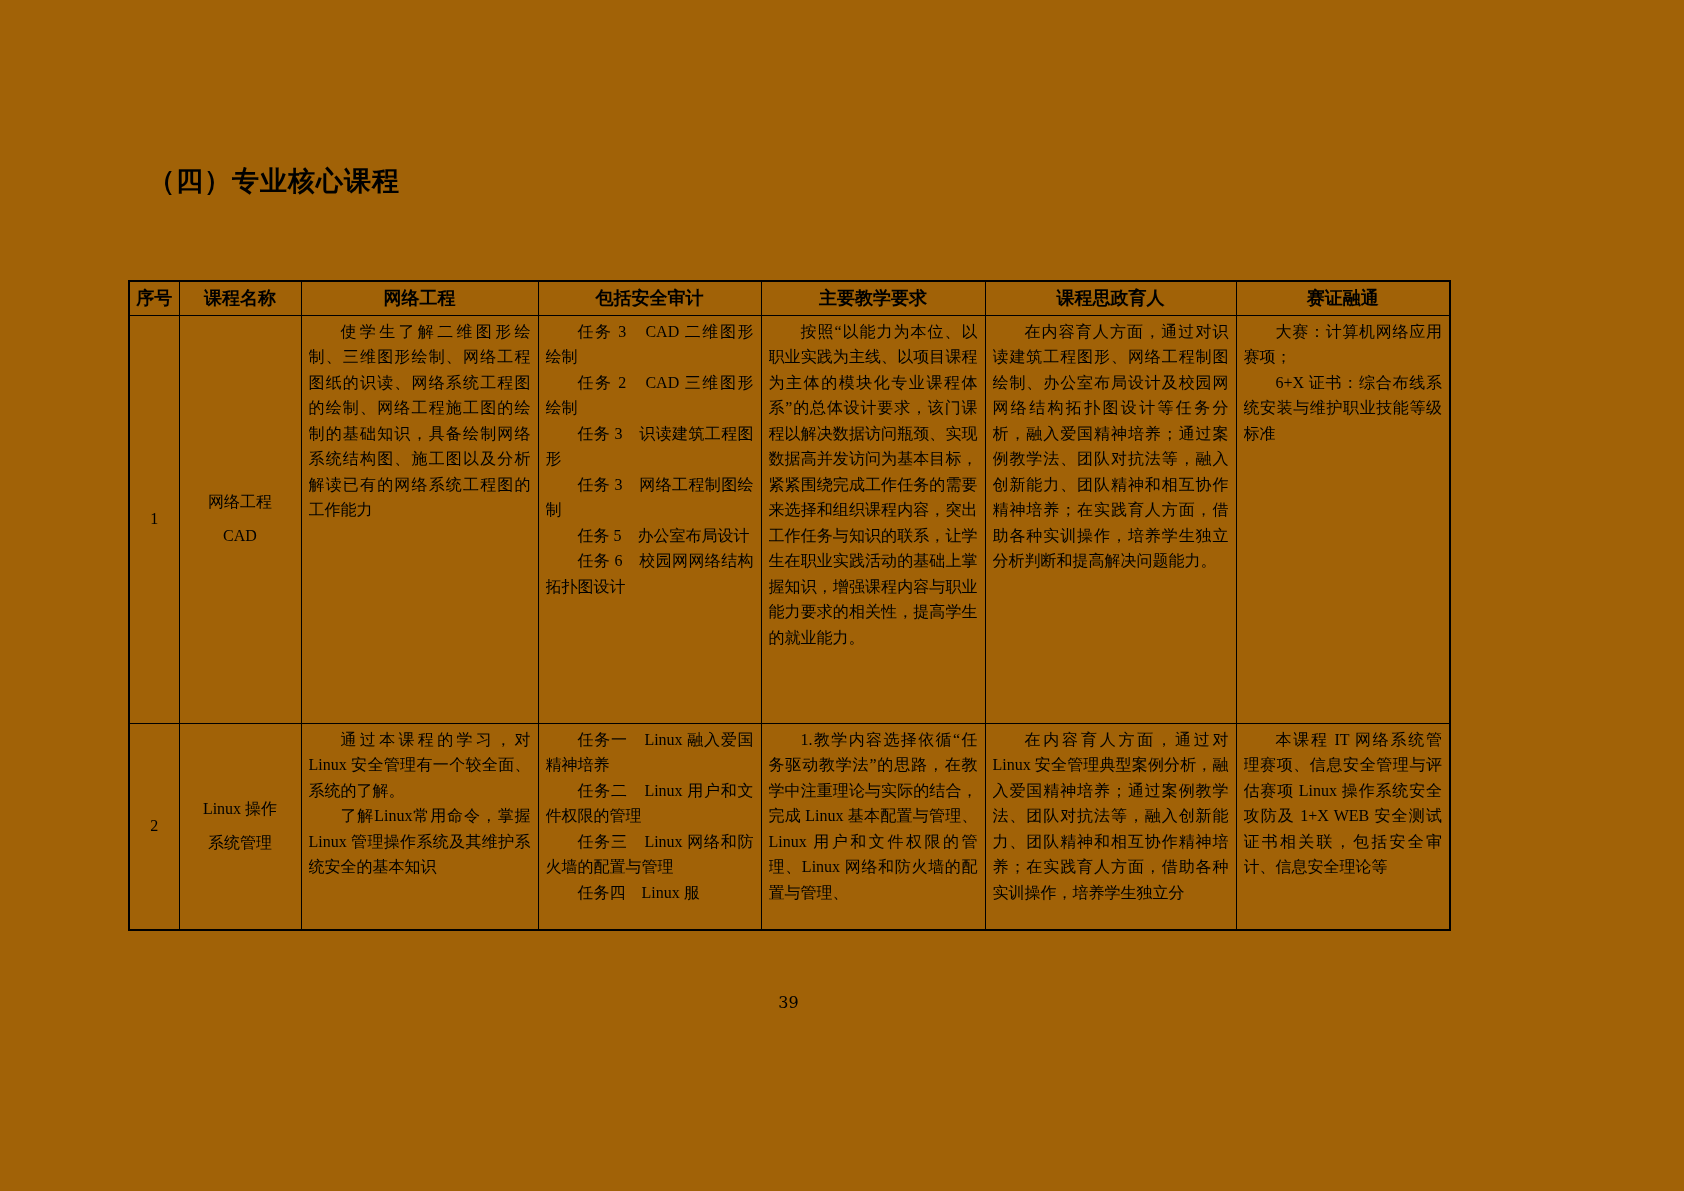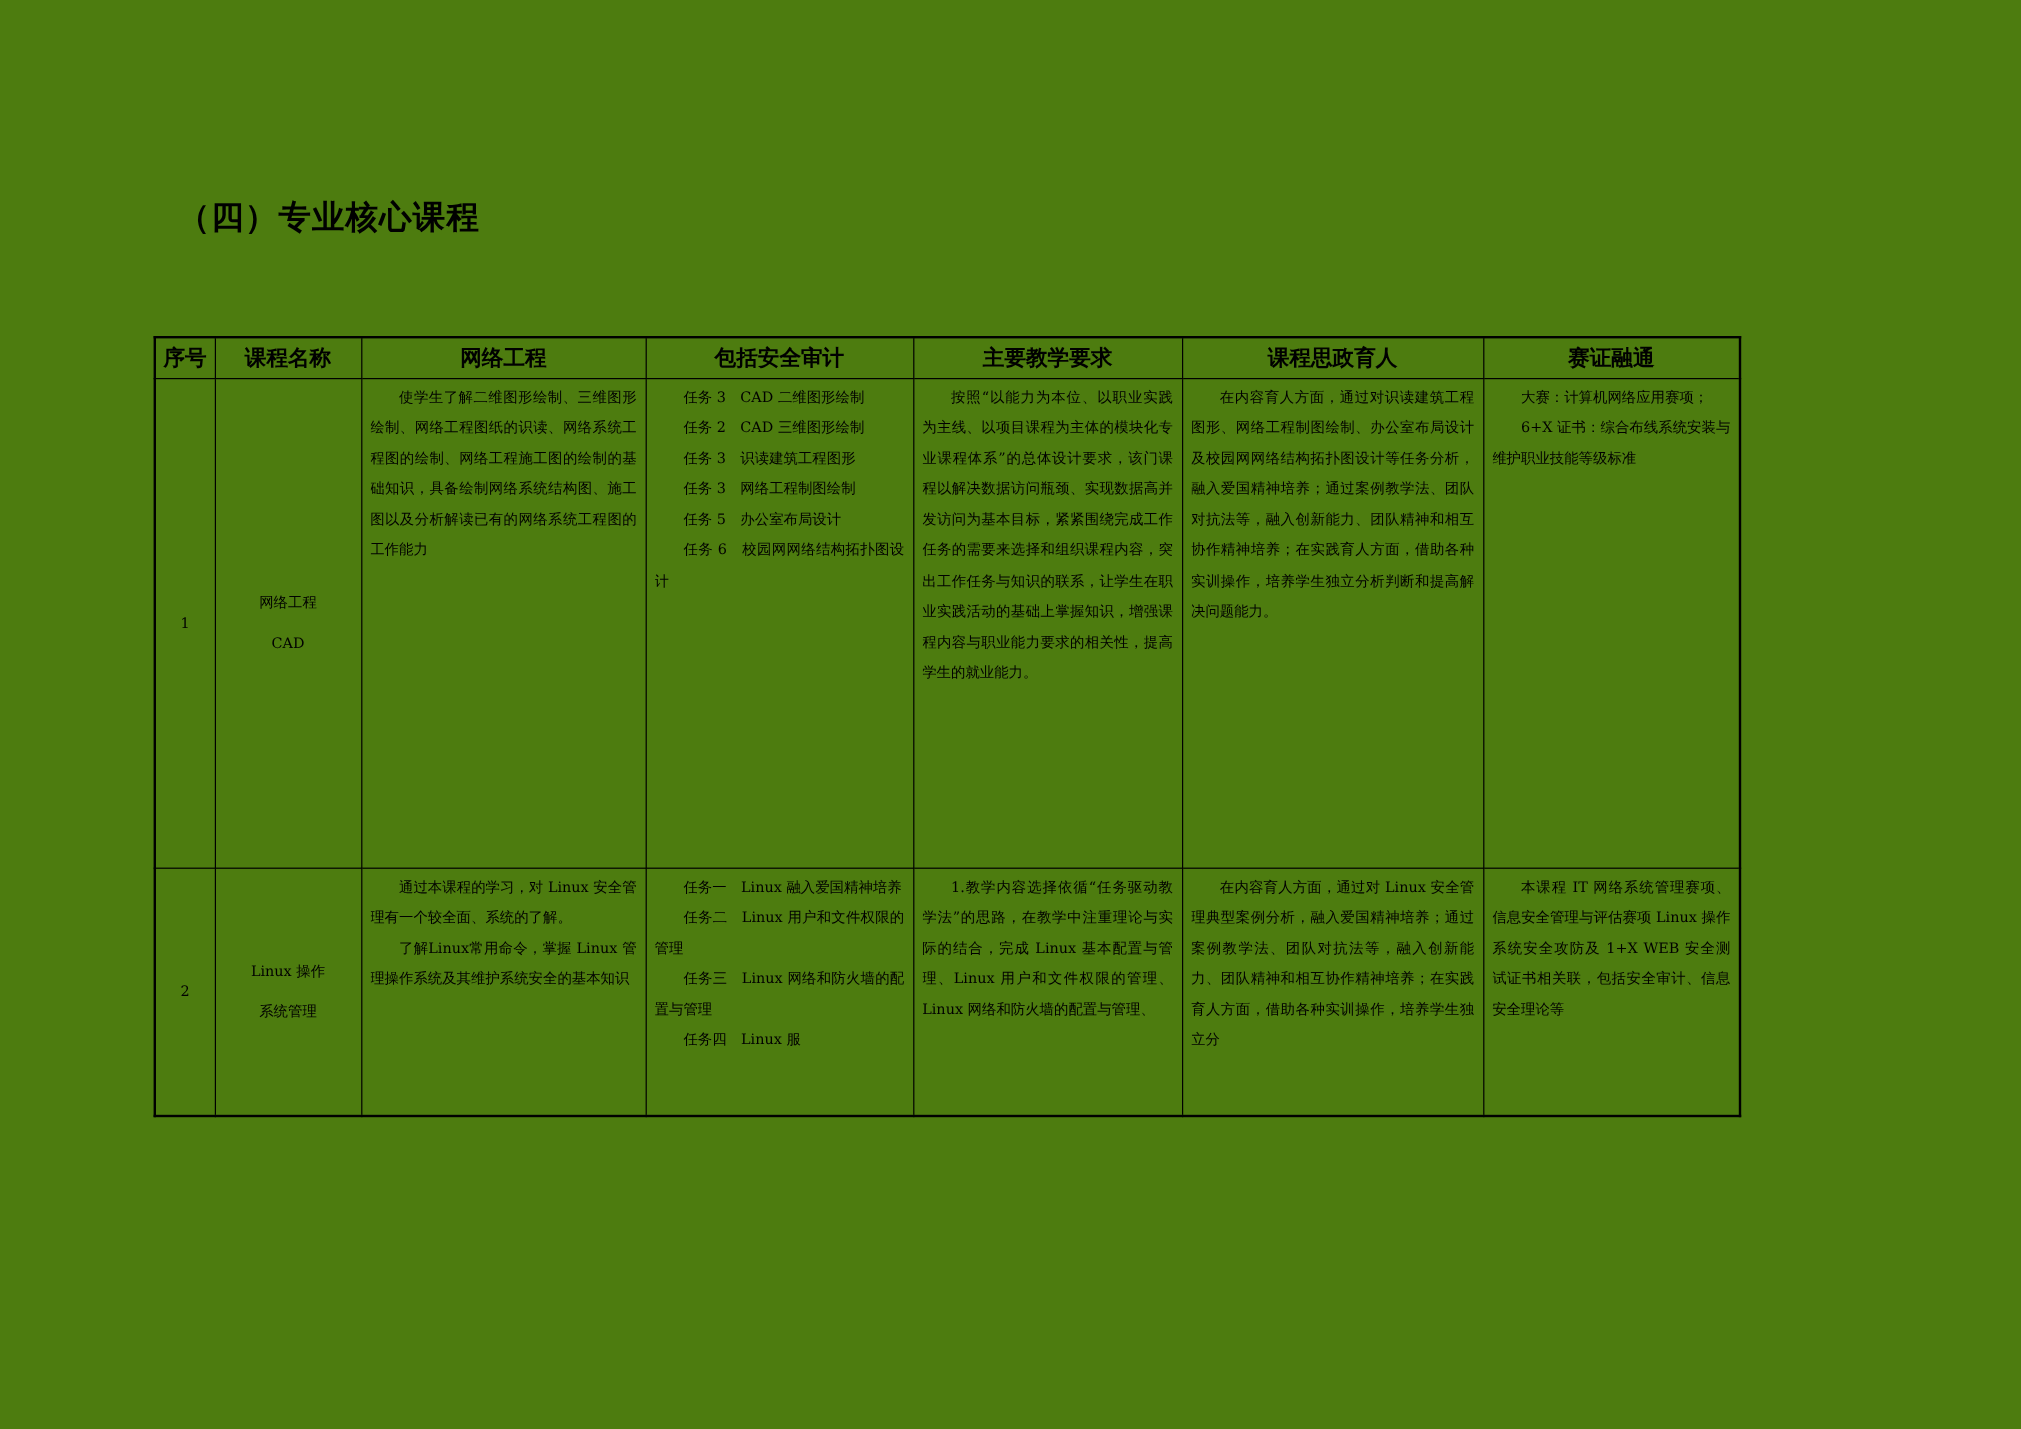--- a/index.html
+++ b/index.html
@@ -1,21 +1,21 @@
 <!DOCTYPE html>
 <html><head>
 <meta charset="utf-8">
 <style>
   * { margin:0; padding:0; box-sizing:border-box; }
   html,body { background:#ffffff; }
   .page {
     position:relative;
     width:1684px;
     height:1191px;
-    background:#4d7c0f;
+    background:#a16207;
     color:#000000;
     font-family:"DejaVu Serif","Liberation Serif",serif;
     overflow:hidden;
   }
   .section-title {
     position:absolute;
     left:148px;
     top:163px;
     font-size:27px;
     font-weight:bold;
@@ -44,25 +44,26 @@
   }
   .course-table th {
     height:34px;
     font-size:18px;
     font-weight:bold;
     text-align:center;
     vertical-align:middle;
     font-family:"DejaVu Serif","Liberation Serif",serif;
   }
   .course-table td {
-    font-size:12px;
+    font-size:16px;
     line-height:25.5px;
     padding:3px 7px;
     vertical-align:top;
     text-align:justify;
+    font-family:Liberation Serif, serif;
   }
   .course-table td.cell-center {
     text-align:center;
     vertical-align:middle;
     padding:0 2px;
   }
   .cell-center .name-line { line-height:34px; }
   .para { text-indent:2em; text-align:justify; margin:0; }
   .cell-content { overflow:hidden; }
   #course-tbody tr:nth-child(1) { height:408px; }
@@ -182,14 +183,15 @@
           </td>
           <td>
             <div class="cell-content">
               <p class="para">本课程 IT 网络系统管理赛项、信息安全管理与评估赛项 Linux 操作系统安全攻防及 1+X WEB 安全测试证书相关联，包括安全审计、信息安全理论等</p>
             </div>
           </td>
         </tr>
       </tbody>
   </table>
 
+  <div class="page-number">39</div>
 
 </div>
 
 </body></html>

